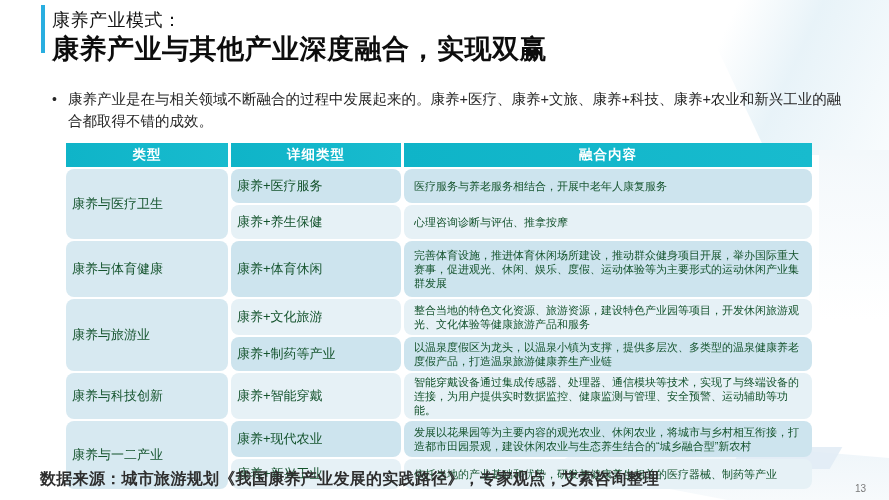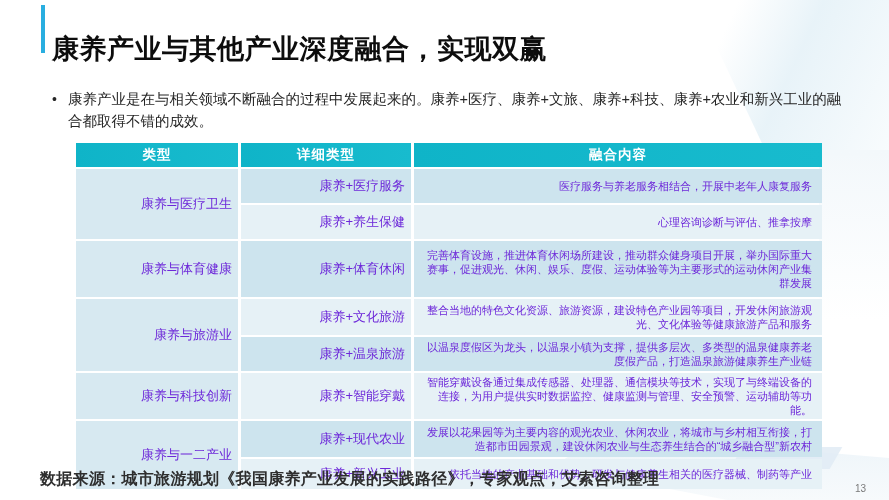--- a/index.html
+++ b/index.html
@@ -43,31 +43,32 @@
   }
   
   .intro{
     position:absolute;left:52px;top:88px;width:800px;
     font-size:14.5px;line-height:22px;color:#262626;
     display:flex;
   }
   .intro .bullet{flex:0 0 16px;font-size:14px;color:#262626;}
   
   .fusion-table{
-    position:absolute;left:73px;top:141px;width:752px;
+    position:absolute;left:63px;top:141px;width:752px;
     border-collapse:separate;border-spacing:3px 2px;table-layout:fixed;
   }
   .fusion-table th{
     background:linear-gradient(90deg,#0FB4C8,#18BBCE);
     color:#ffffff;font-size:13.5px;font-weight:700;
     height:24px;padding:0 4px;text-align:center;letter-spacing:1px;
   }
   .fusion-table td{
-    text-align:right;vertical-align:middle;padding:2px 6px;
-    color:#6d28d9;
+    text-align:left;vertical-align:middle;padding:2px 6px;
+    color:#14532d;
+    border-radius:8px;
   }
   td.type-cell{background:#D7E9F1;font-size:13px;}
   td.detail-cell{font-size:13px;}
   td.content-cell{font-size:11px;line-height:14px;padding:2px 10px;}
   tr.r-dark td.detail-cell, tr.r-dark td.content-cell{background:#CDE4EE;}
   tr.r-light td.detail-cell, tr.r-light td.content-cell{background:#E6F1F6;margin-left:25px;}
   .h-r1 td{height:30px;} .h-r2 td{height:30px;}
   .h-r3 td{height:52px;} .h-r4 td{height:32px;}
   .h-r5 td{height:30px;} .h-r6 td{height:34px;}
   .h-r7 td{height:32px;margin-top:28px;} .h-r8 td{height:26px;}
@@ -85,20 +86,21 @@
 <body>
 
 <div class="slide">
 
   <div class="decor-tr"></div>
   <div class="decor-right"></div>
   <div class="decor-bottom"></div>
   <div class="decor-bottom2"></div>
 
   <div class="accent-bar"></div>
+  <div class="title1">康养产业模式：</div>
   <div class="title2">康养产业与其他产业深度融合，实现双赢</div>
 
   <div class="intro">
     <span class="bullet">•</span>
     <span>康养产业是在与相关领域不断融合的过程中发展起来的。康养+医疗、康养+文旅、康养+科技、康养+农业和新兴工业的融合都取得不错的成效。</span>
   </div>
 
   <table class="fusion-table">
     <colgroup>
       <col style="width:162px">
@@ -126,21 +128,21 @@
         <td class="type-cell">康养与体育健康</td>
         <td class="detail-cell">康养+体育休闲</td>
         <td class="content-cell">完善体育设施，推进体育休闲场所建设，推动群众健身项目开展，举办国际重大赛事，促进观光、休闲、娱乐、度假、运动体验等为主要形式的运动休闲产业集群发展</td>
       </tr>
       <tr class="r-light h-r4">
         <td class="type-cell" rowspan="2">康养与旅游业</td>
         <td class="detail-cell">康养+文化旅游</td>
         <td class="content-cell">整合当地的特色文化资源、旅游资源，建设特色产业园等项目，开发休闲旅游观光、文化体验等健康旅游产品和服务</td>
       </tr>
       <tr class="r-dark h-r5">
-        <td class="detail-cell">康养+温泉旅游</td>
+        <td class="detail-cell">康养+制药等产业</td>
         <td class="content-cell">以温泉度假区为龙头，以温泉小镇为支撑，提供多层次、多类型的温泉健康养老度假产品，打造温泉旅游健康养生产业链</td>
       </tr>
       <tr class="r-light h-r6">
         <td class="type-cell">康养与科技创新</td>
         <td class="detail-cell">康养+智能穿戴</td>
         <td class="content-cell">智能穿戴设备通过集成传感器、处理器、通信模块等技术，实现了与终端设备的连接，为用户提供实时数据监控、健康监测与管理、安全预警、运动辅助等功能。</td>
       </tr>
       <tr class="r-dark h-r7">
         <td class="type-cell" rowspan="2">康养与一二产业</td>
         <td class="detail-cell">康养+现代农业</td>

